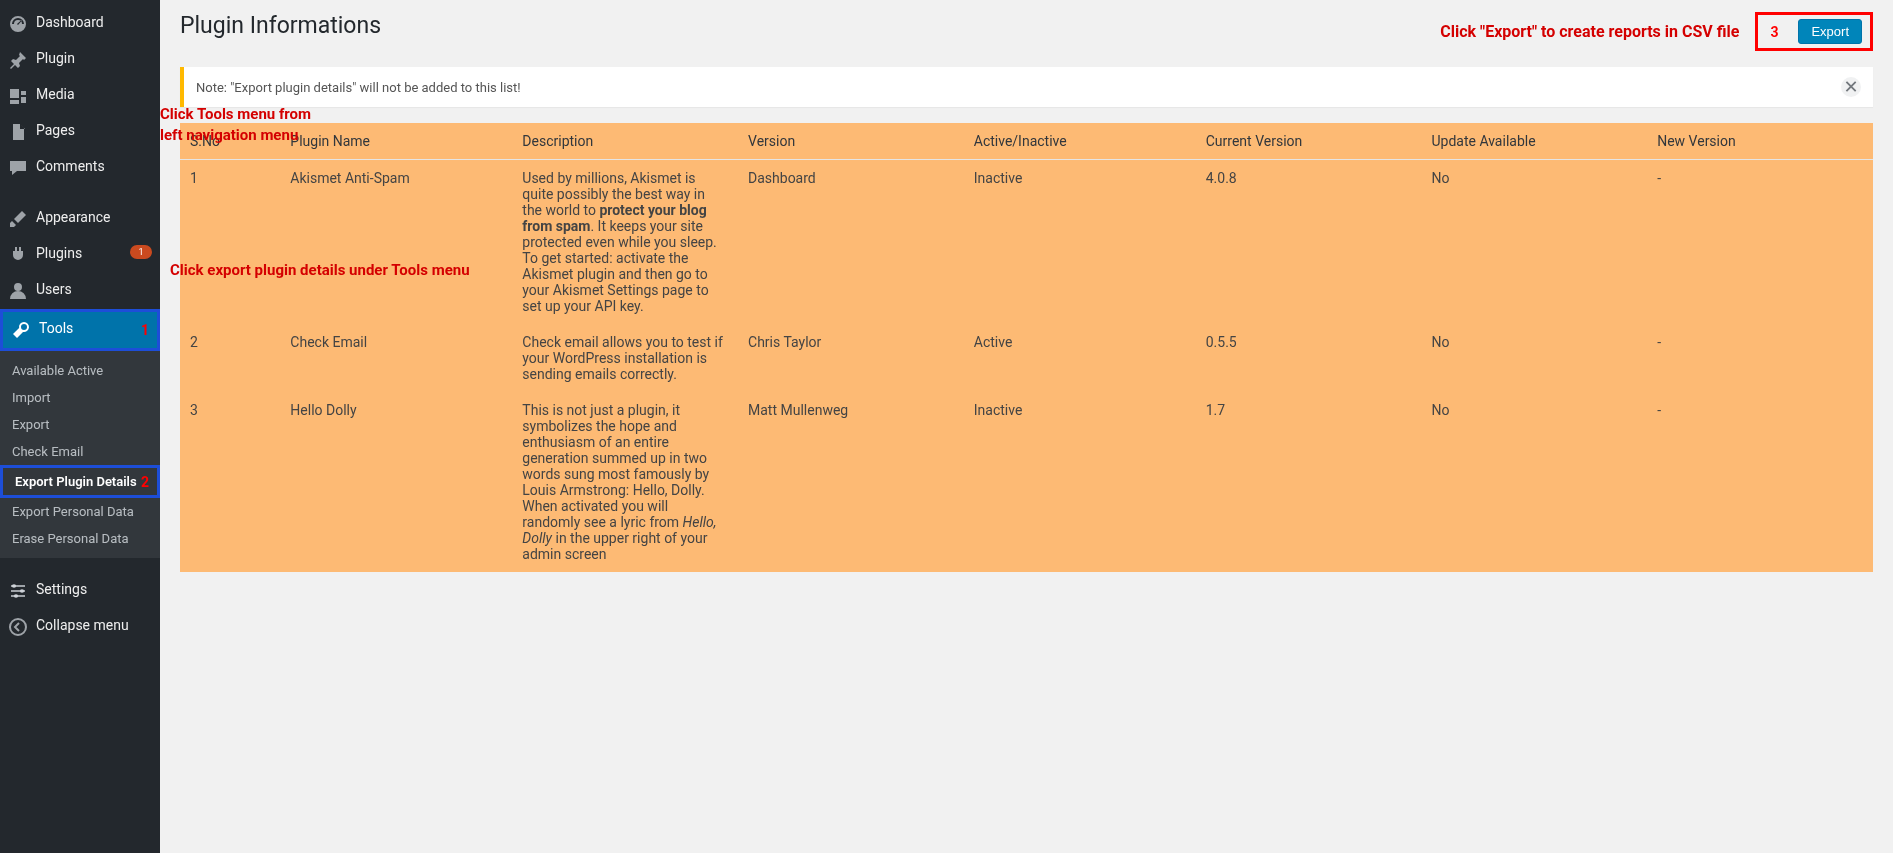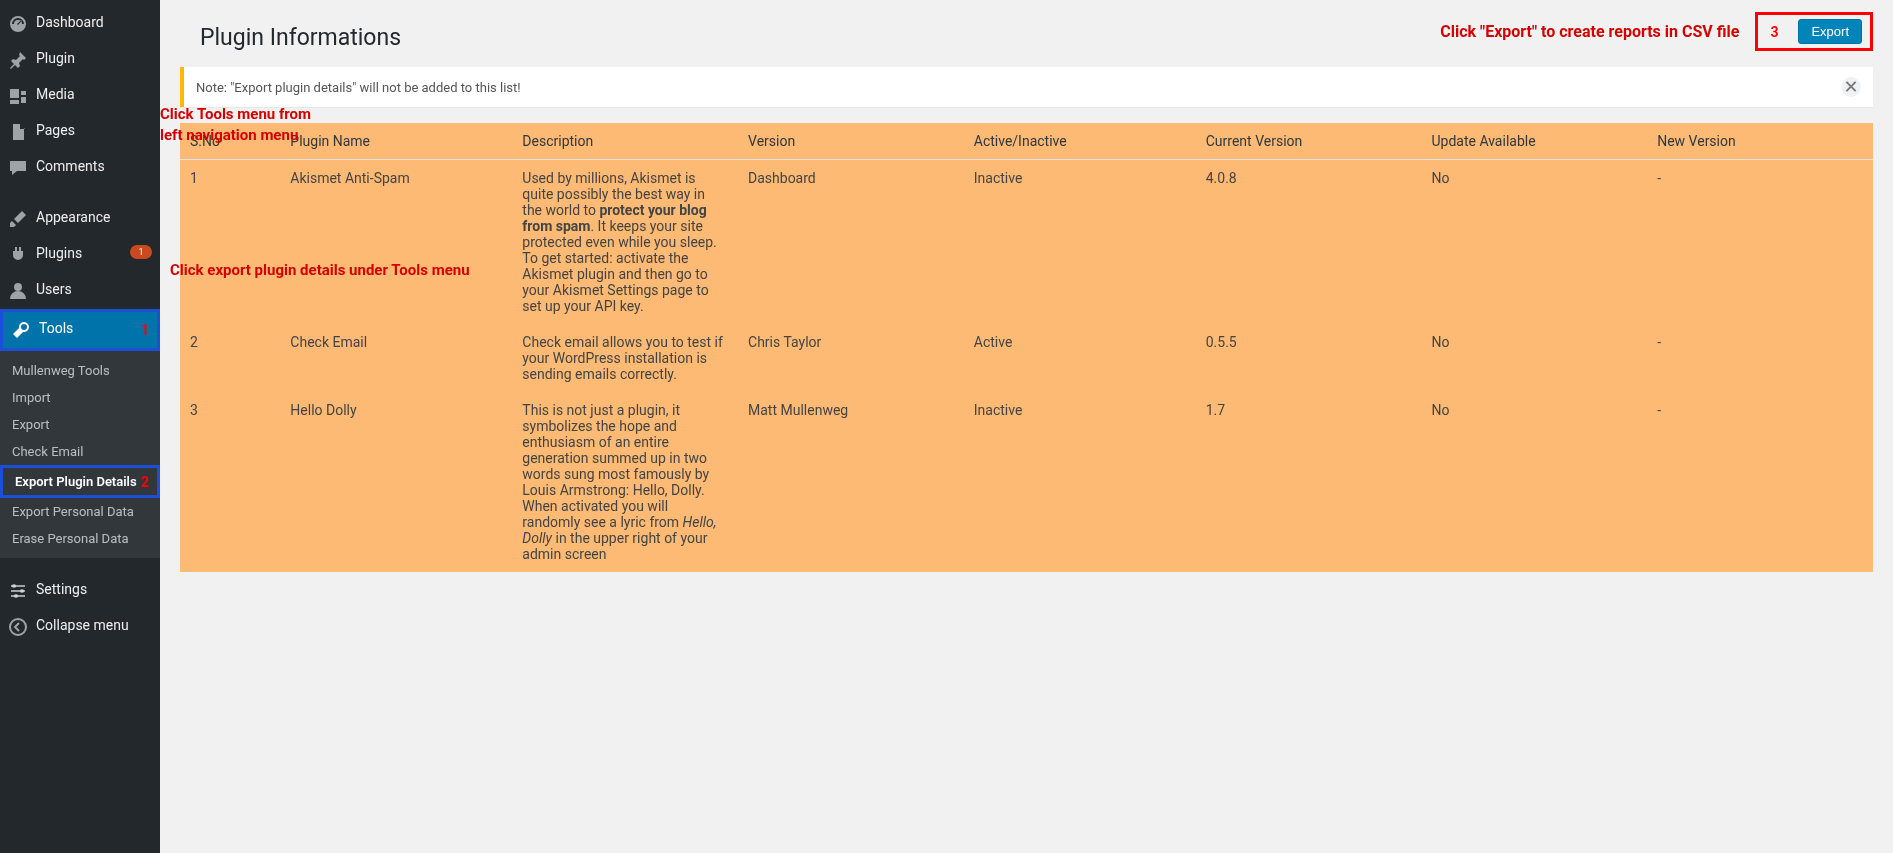--- a/index.html
+++ b/index.html
@@ -105,23 +105,22 @@
   }
 
   
   .main {
     flex: 1;
     padding: 0 20px 20px 20px;
     position: relative;
   }
   .header-row {
     display: flex;
-    align-items: flex-end;
+    align-items: flex-start;
     padding: 12px 0 16px 0;
-    margin-left: 20px;
   }
   .page-title {
     font-size: 23px;
     font-weight: 400;
     color: #23282d;
   }
   .header-right {
     margin-left: auto;
     display: flex;
     align-items: center;
@@ -296,21 +295,21 @@
             <svg viewBox="0 0 20 20" fill="currentColor">
               <path d="M13 2a5 5 0 00-4.9 6L2 14l4 4 6-6.1A5 5 0 1013 2zm0 2a3 3 0 010 6 3 3 0 010-6z"></path>
             </svg>
           </span>
         <span class="mi-label">Tools</span>
         <span class="anno-num">1</span>
       </div>
     </div>
 
     <div class="submenu">
-      <div class="submenu-item"><span>Mullenweg Tools</span></div>
+      <div class="submenu-item"><span>Available Active</span></div>
       <div class="submenu-item"><span>Import</span></div>
       <div class="submenu-item"><span>Export</span></div>
       <div class="submenu-item"><span>Check Email</span></div>
       <div class="anno-box">
         <div class="submenu-item current">
           <span>Export Plugin Details</span>
           <span class="anno-num">2</span>
         </div>
       </div>
       <div class="submenu-item"><span>Export Personal Data</span></div>

